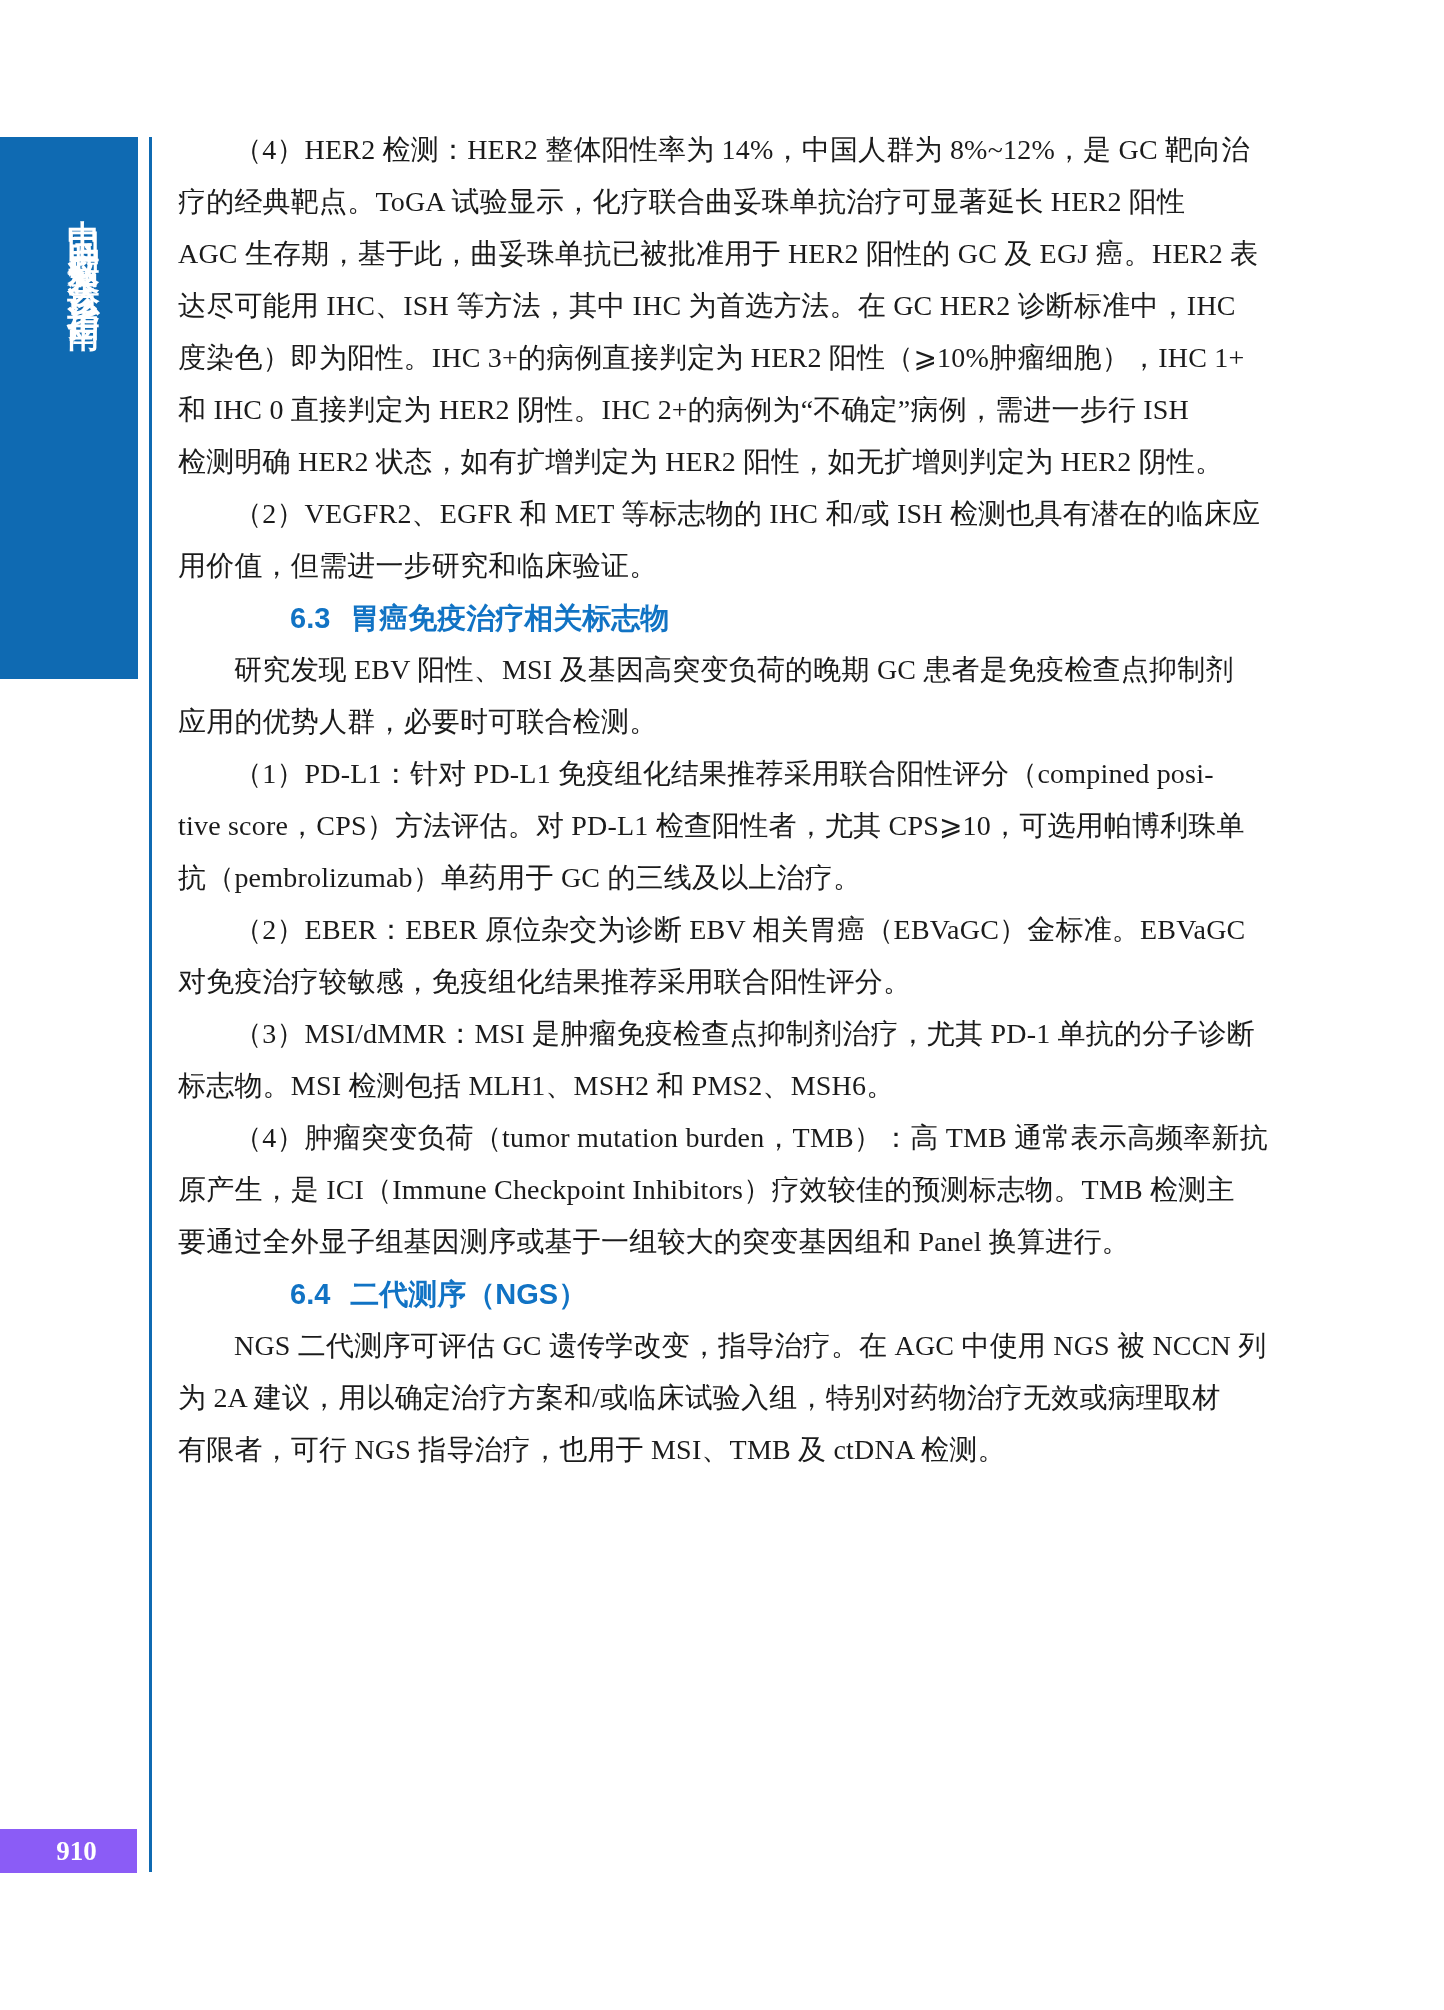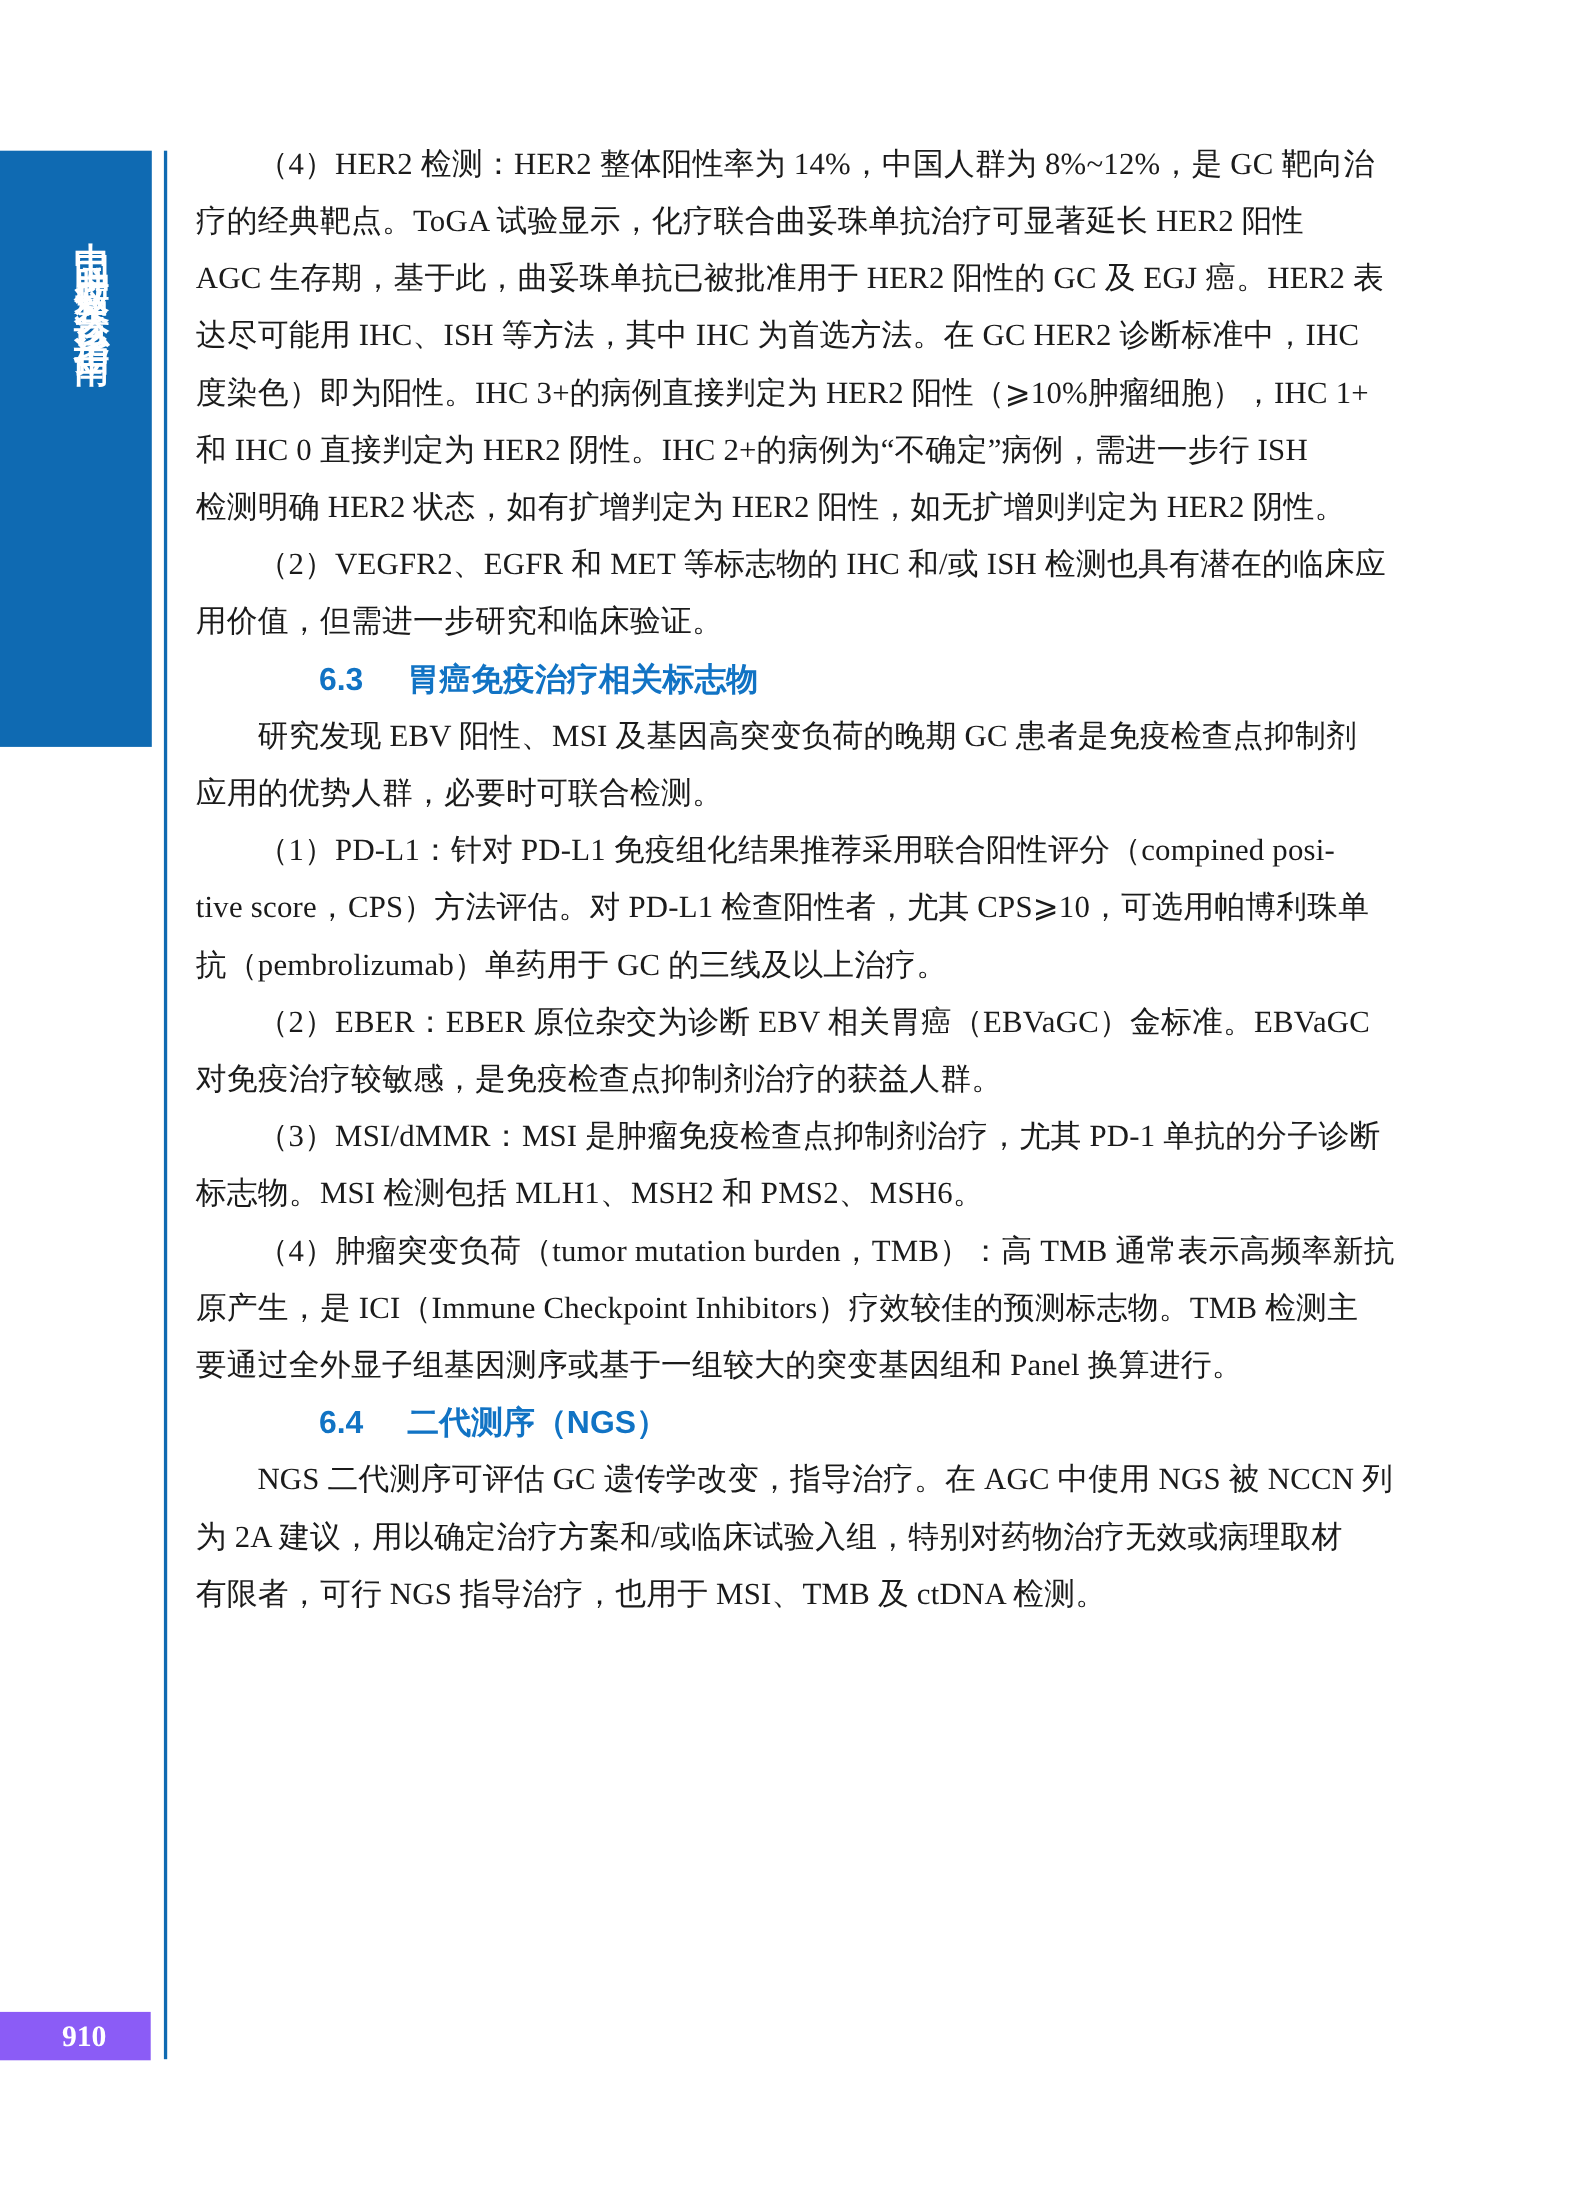--- a/index.html
+++ b/index.html
@@ -65,21 +65,21 @@
     white-space: nowrap;
     letter-spacing: 0.2px;
   }
   .line.indent { padding-left: 56px; }
   .heading-line {
     height: 52px;
     line-height: 52px;
     margin-left: 112px;
     display: flex;
     align-items: center;
-    gap: 40px;
+    gap: 20px;
     font-family: "Liberation Sans", "DejaVu Sans", sans-serif;
     font-weight: bold;
     font-size: 29px;
     color: #1173c4;
     white-space: nowrap;
   }
 </style>
 </head>
 <body>
 
@@ -108,21 +108,21 @@
       <span>6.3</span>
       <span>胃癌免疫治疗相关标志物</span>
     </div>
 
     <div class="line indent">研究发现 EBV 阳性、MSI 及基因高突变负荷的晚期 GC 患者是免疫检查点抑制剂</div>
     <div class="line">应用的优势人群，必要时可联合检测。</div>
     <div class="line indent">（1）PD-L1：针对 PD-L1 免疫组化结果推荐采用联合阳性评分（compined posi-</div>
     <div class="line">tive score，CPS）方法评估。对 PD-L1 检查阳性者，尤其 CPS⩾10，可选用帕博利珠单</div>
     <div class="line">抗（pembrolizumab）单药用于 GC 的三线及以上治疗。</div>
     <div class="line indent">（2）EBER：EBER 原位杂交为诊断 EBV 相关胃癌（EBVaGC）金标准。EBVaGC</div>
-    <div class="line">对免疫治疗较敏感，是免疫检查点抑制剂治疗的获益人群。</div>
+    <div class="line">对免疫治疗较敏感，免疫组化结果推荐采用联合阳性评分。</div>
     <div class="line indent">（3）MSI/dMMR：MSI 是肿瘤免疫检查点抑制剂治疗，尤其 PD-1 单抗的分子诊断</div>
     <div class="line">标志物。MSI 检测包括 MLH1、MSH2 和 PMS2、MSH6。</div>
     <div class="line indent">（4）肿瘤突变负荷（tumor mutation burden，TMB）：高 TMB 通常表示高频率新抗</div>
     <div class="line">原产生，是 ICI（Immune Checkpoint Inhibitors）疗效较佳的预测标志物。TMB 检测主</div>
     <div class="line">要通过全外显子组基因测序或基于一组较大的突变基因组和 Panel 换算进行。</div>
 
     <div class="heading-line">
       <span>6.4</span>
       <span>二代测序（NGS）</span>
     </div>

